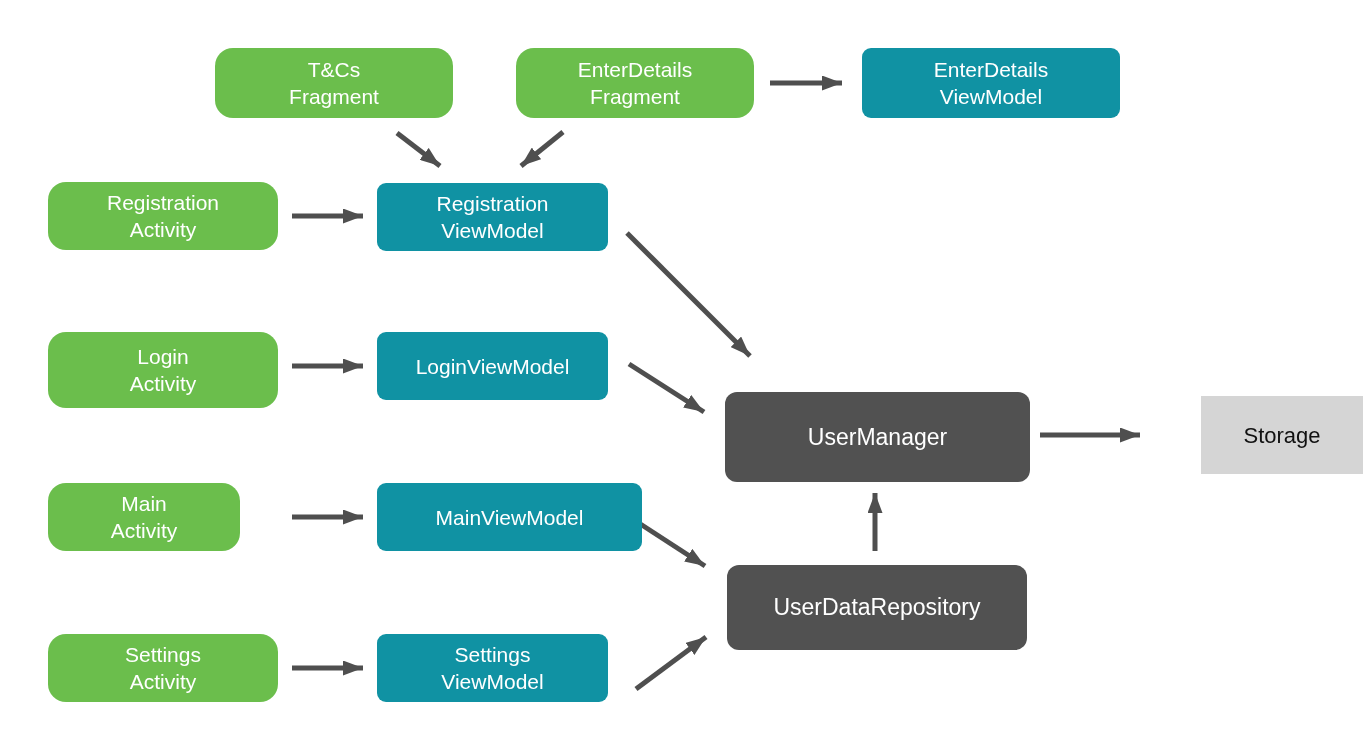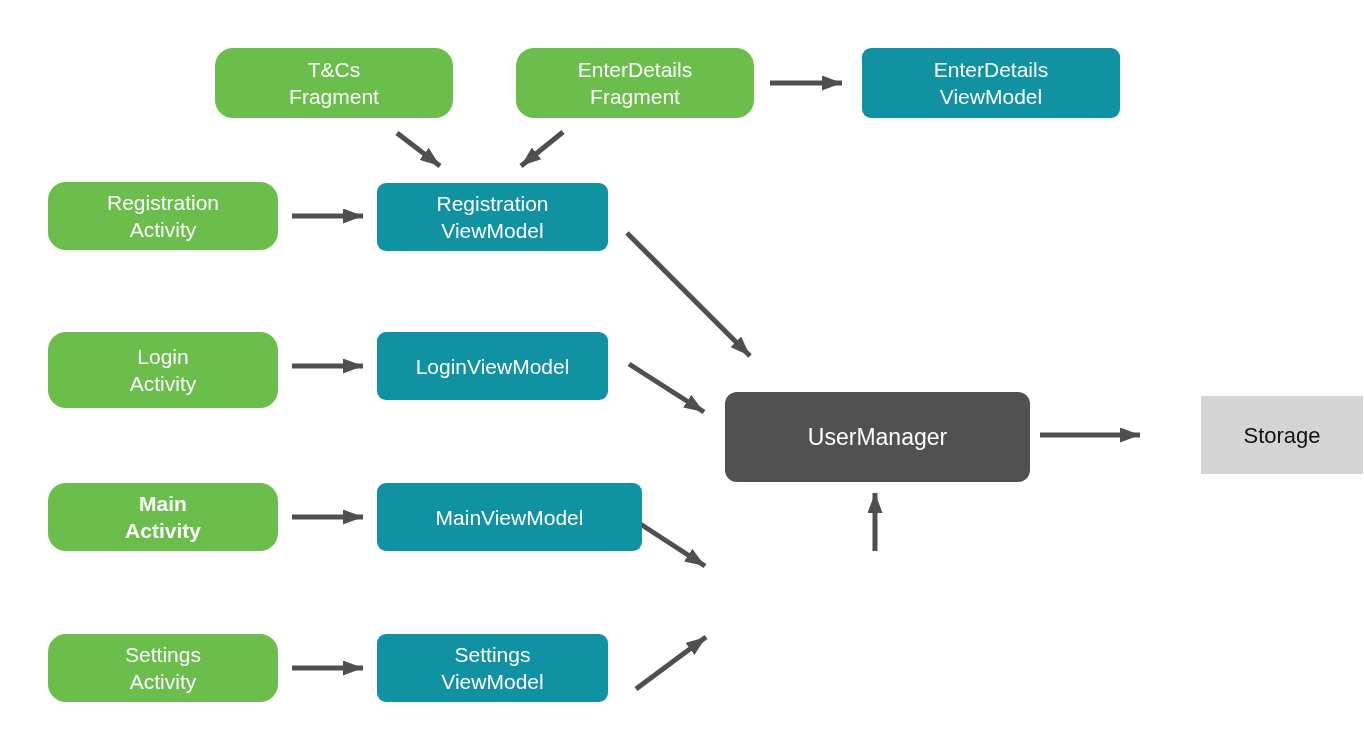--- a/index.html
+++ b/index.html
@@ -112,26 +112,29 @@
     </div>
     <div class="node viewmodel" style="left: 377px; top: 332px; width: 231px; height: 68px;">
       <div class="line">LoginViewModel</div>
     </div>
     <div class="node manager" style="left: 725px; top: 392px; width: 305px; height: 90px;">
       <div class="line">UserManager</div>
     </div>
     <div class="node storage" style="left: 1201px; top: 396px; width: 162px; height: 78px;">
       <div class="line">Storage</div>
     </div>
-    <div class="node activity" style="left: 48px; top: 483px; width: 230px; height: 68px; font-weight: bold;">
+    <div class="node activity" style="left: 48px; top: 483px; width: 192px; height: 68px;">
       <div class="line">Main</div>
       <div class="line">Activity</div>
     </div>
     <div class="node viewmodel" style="left: 377px; top: 483px; width: 265px; height: 68px;">
       <div class="line">MainViewModel</div>
+    </div>
+    <div class="node manager" style="left: 727px; top: 565px; width: 300px; height: 85px;">
+      <div class="line">UserDataRepository</div>
     </div>
     <div class="node activity" style="left: 48px; top: 634px; width: 230px; height: 68px;">
       <div class="line">Settings</div>
       <div class="line">Activity</div>
     </div>
     <div class="node viewmodel" style="left: 377px; top: 634px; width: 231px; height: 68px;">
       <div class="line">Settings</div>
       <div class="line">ViewModel</div>
     </div>
   </div>

